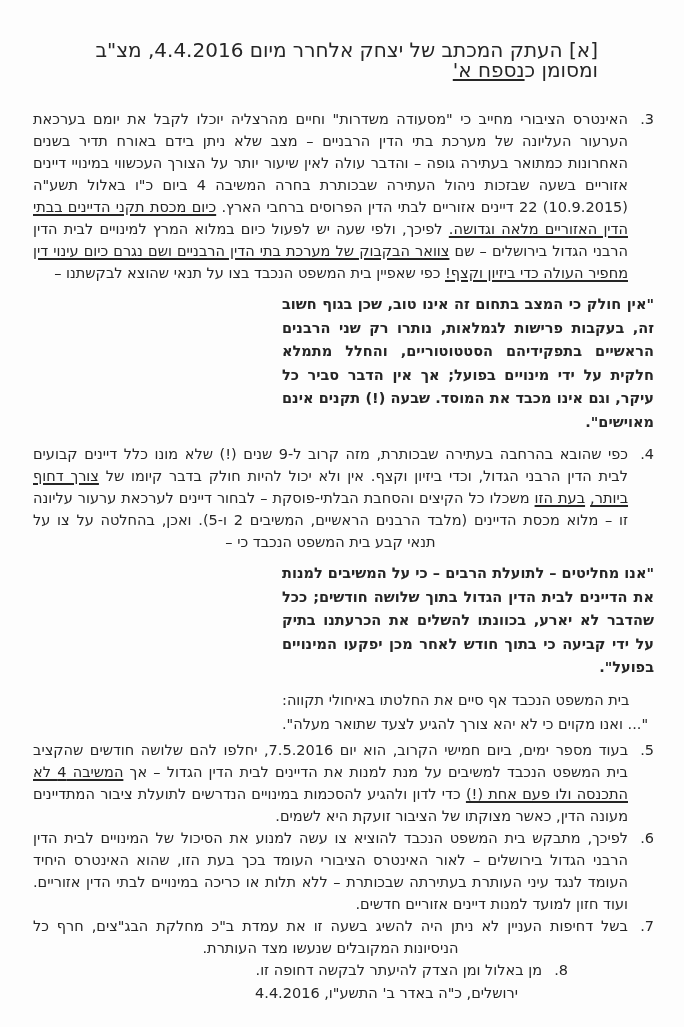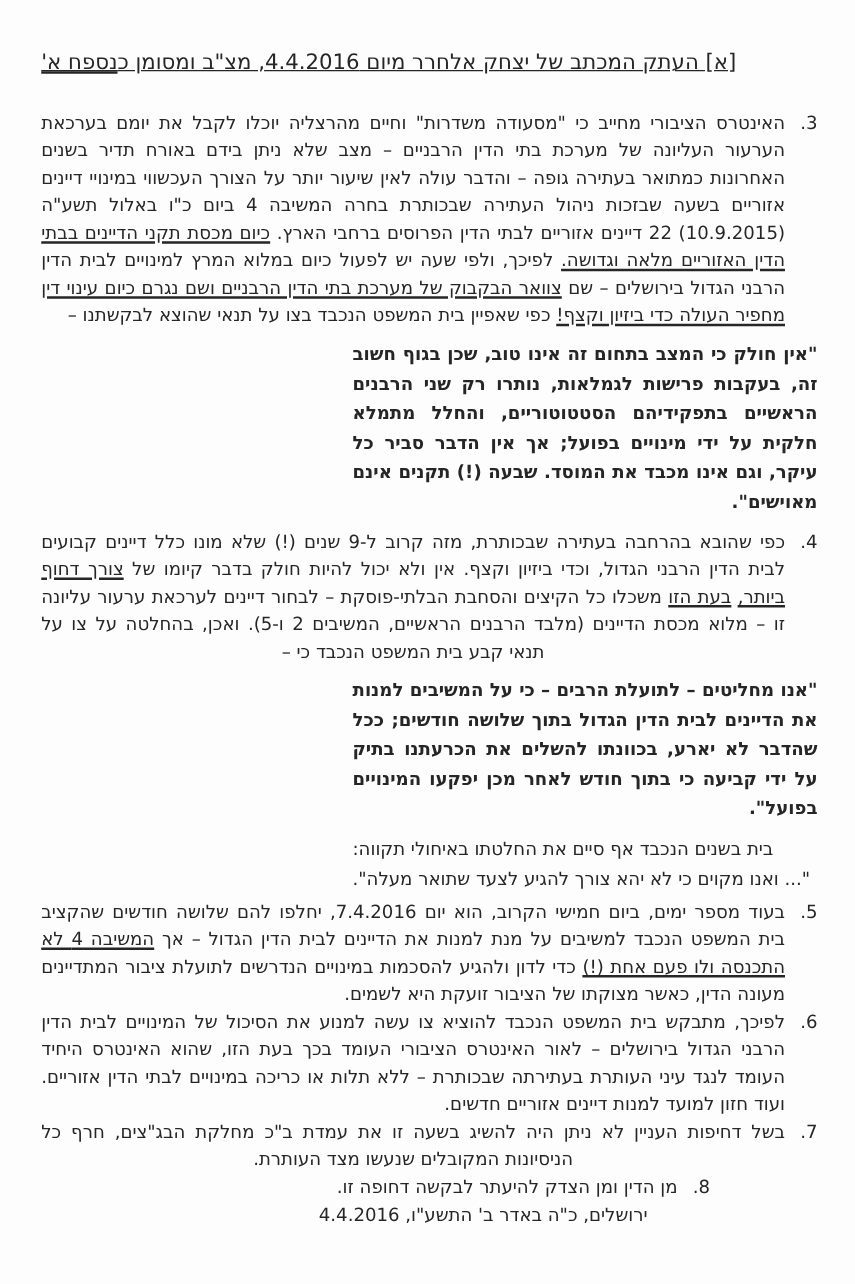--- a/index.html
+++ b/index.html
@@ -12,25 +12,24 @@
     direction:rtl;
     font-family:"DejaVu Sans",sans-serif;
     box-sizing:border-box;
     padding:40px 30px 0 33px;
     overflow:hidden;
   }
   .b{font-weight:normal;}
   .u{text-decoration:underline;text-decoration-thickness:1.5px;text-underline-offset:2px;}
 
   .header{
-    font-size:17px;
+    font-size:20px;
     line-height:20px;
-    text-align:left;
+    text-align:right;
     margin:0 56px 28px 0;
-    text-decoration:underline;
   }
 
   .li{display:flex;font-size:14.5px;line-height:22px;}
   .li .num{flex:none;width:26px;}
   .li .txt{flex:1;text-align:justify;}
   .li.center-last .txt{text-align-last:center;}
   .li.indent8{margin-right:86px;}
 
   .quote{
     width:372px;
@@ -71,39 +70,39 @@
 
   <div class="quote"><span>"אין חולק כי המצב בתחום זה אינו טוב, שכן בגוף חשוב זה, בעקבות פרישות לגמלאות, נותרו רק שני הרבנים הראשיים בתפקידיהם הסטטוטוריים, והחלל מתמלא חלקית על ידי מינויים בפועל; אך אין הדבר סביר כל עיקר, וגם אינו מכבד את המוסד. שבעה (!) תקנים אינם מאוישים".</span></div>
 
   <div class="li center-last">
     <div class="num">4.</div>
     <div class="txt"><span>כפי שהובא בהרחבה בעתירה שבכותרת, מזה קרוב ל-9 שנים (!) שלא מונו כלל דיינים </span><span class="b">קבועים</span><span> לבית הדין הרבני הגדול, וכדי ביזיון וקצף. אין ולא יכול להיות חולק בדבר קיומו של </span><span class="b u">צורך דחוף ביותר,</span><span class="b"> </span><span class="b u">בעת הזו</span><span> משכלו כל הקיצים והסחבת הבלתי-פוסקת – לבחור דיינים לערכאת ערעור עליונה זו – מלוא מכסת הדיינים (מלבד הרבנים הראשיים, המשיבים 2 ו-5). ואכן, בהחלטה על צו על תנאי קבע בית המשפט הנכבד כי –</span></div>
   </div>
 
   <div class="quote"><span>"אנו מחליטים – לתועלת הרבים – כי על המשיבים למנות את הדיינים לבית הדין הגדול בתוך שלושה חודשים; ככל שהדבר לא יארע, בכוונתו להשלים את הכרעתנו בתיק על ידי קביעה כי בתוך חודש לאחר מכן יפקעו המינויים בפועל".</span></div>
 
-  <div class="after-quote"><span>בית בשנים הנכבד אף סיים את החלטתו באיחולי תקווה:</span></div>
+  <div class="after-quote"><span>בית המשפט הנכבד אף סיים את החלטתו באיחולי תקווה:</span></div>
 
   <div class="after-quote bold"><span class="b">"... ואנו מקוים כי לא יהא צורך להגיע לצעד שתואר מעלה".</span></div>
 
   <div class="li">
     <div class="num">5.</div>
-    <div class="txt"><span>בעוד מספר ימים, ביום חמישי הקרוב, הוא יום 7.4.2016, יחלפו להם שלושה חודשים שהקציב בית המשפט הנכבד למשיבים על מנת למנות את הדיינים לבית הדין הגדול – אך </span><span class="b u">המשיבה 4 לא התכנסה ולו פעם אחת (!)</span><span> כדי לדון ולהגיע להסכמות במינויים הנדרשים לתועלת ציבור המתדיינים מעונה הדין, כאשר מצוקתו של הציבור זועקת היא לשמים.</span></div>
+    <div class="txt"><span>בעוד מספר ימים, ביום חמישי הקרוב, הוא יום 7.5.2016, יחלפו להם שלושה חודשים שהקציב בית המשפט הנכבד למשיבים על מנת למנות את הדיינים לבית הדין הגדול – אך </span><span class="b u">המשיבה 4 לא התכנסה ולו פעם אחת (!)</span><span> כדי לדון ולהגיע להסכמות במינויים הנדרשים לתועלת ציבור המתדיינים מעונה הדין, כאשר מצוקתו של הציבור זועקת היא לשמים.</span></div>
   </div>
 
   <div class="li">
     <div class="num">6.</div>
     <div class="txt"><span>לפיכך, מתבקש בית המשפט הנכבד להוציא צו עשה למנוע את הסיכול של המינויים לבית הדין הרבני הגדול בירושלים – לאור האינטרס הציבורי העומד בכך בעת הזו, שהוא האינטרס היחיד העומד לנגד עיני העותרת בעתירתה שבכותרת – ללא תלות או כריכה במינויים לבתי הדין אזוריים. ועוד חזון למועד למנות דיינים אזוריים חדשים.</span></div>
   </div>
 
   <div class="li center-last">
     <div class="num">7.</div>
     <div class="txt"><span>בשל דחיפות העניין לא ניתן היה להשיג בשעה זו את עמדת ב"כ מחלקת הבג"צים, חרף כל הניסיונות המקובלים שנעשו מצד העותרת.</span></div>
   </div>
 
   <div class="li indent8">
     <div class="num">8.</div>
-    <div class="txt"><span>מן הדין ומן הצדק להיעתר לבקשה דחופה זו.</span></div>
+    <div class="txt"><span>מן באלול ומן הצדק להיעתר לבקשה דחופה זו.</span></div>
   </div>
 
   <div class="dateline">ירושלים, כ"ה באדר ב' התשע"ו,  4.4.2016</div>
 
 </div>
 
 </body></html>

